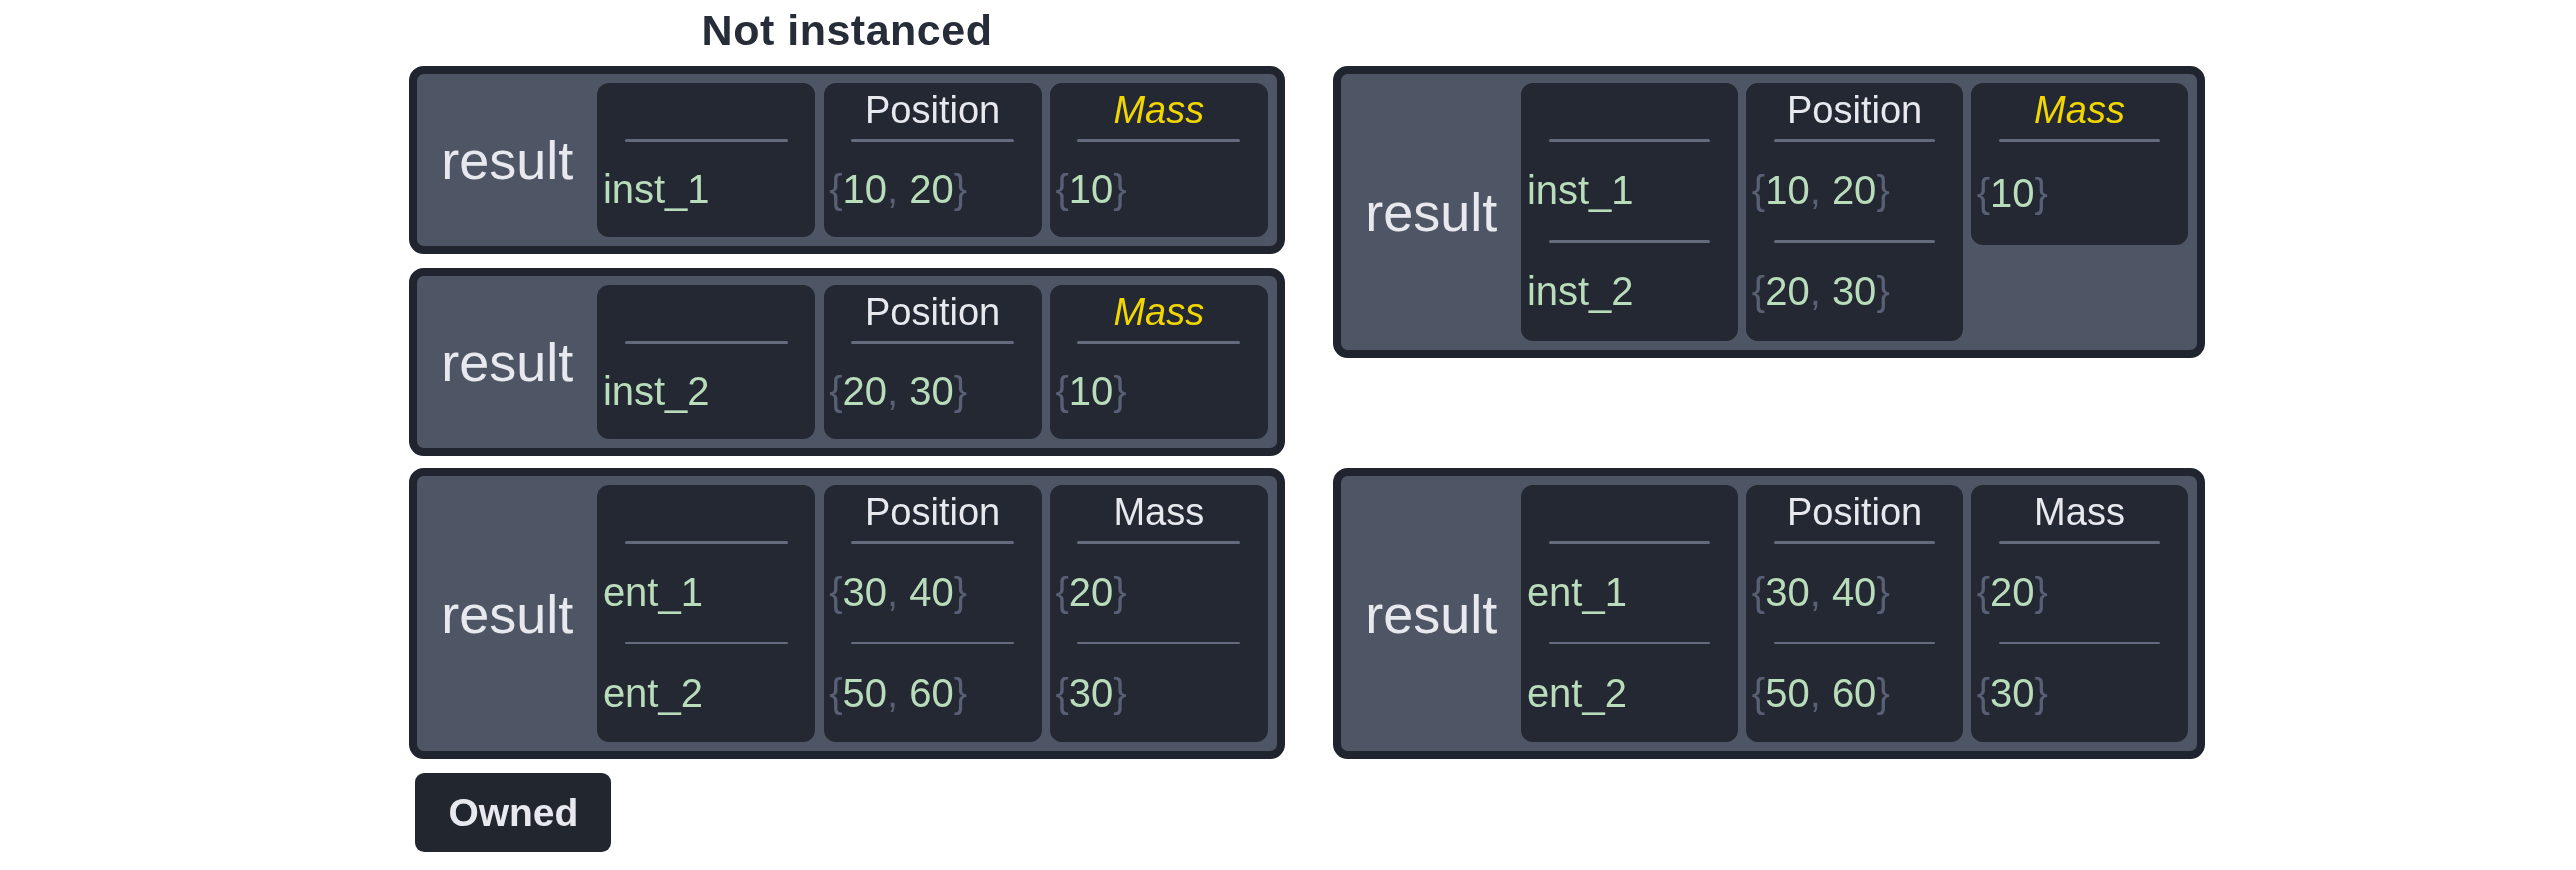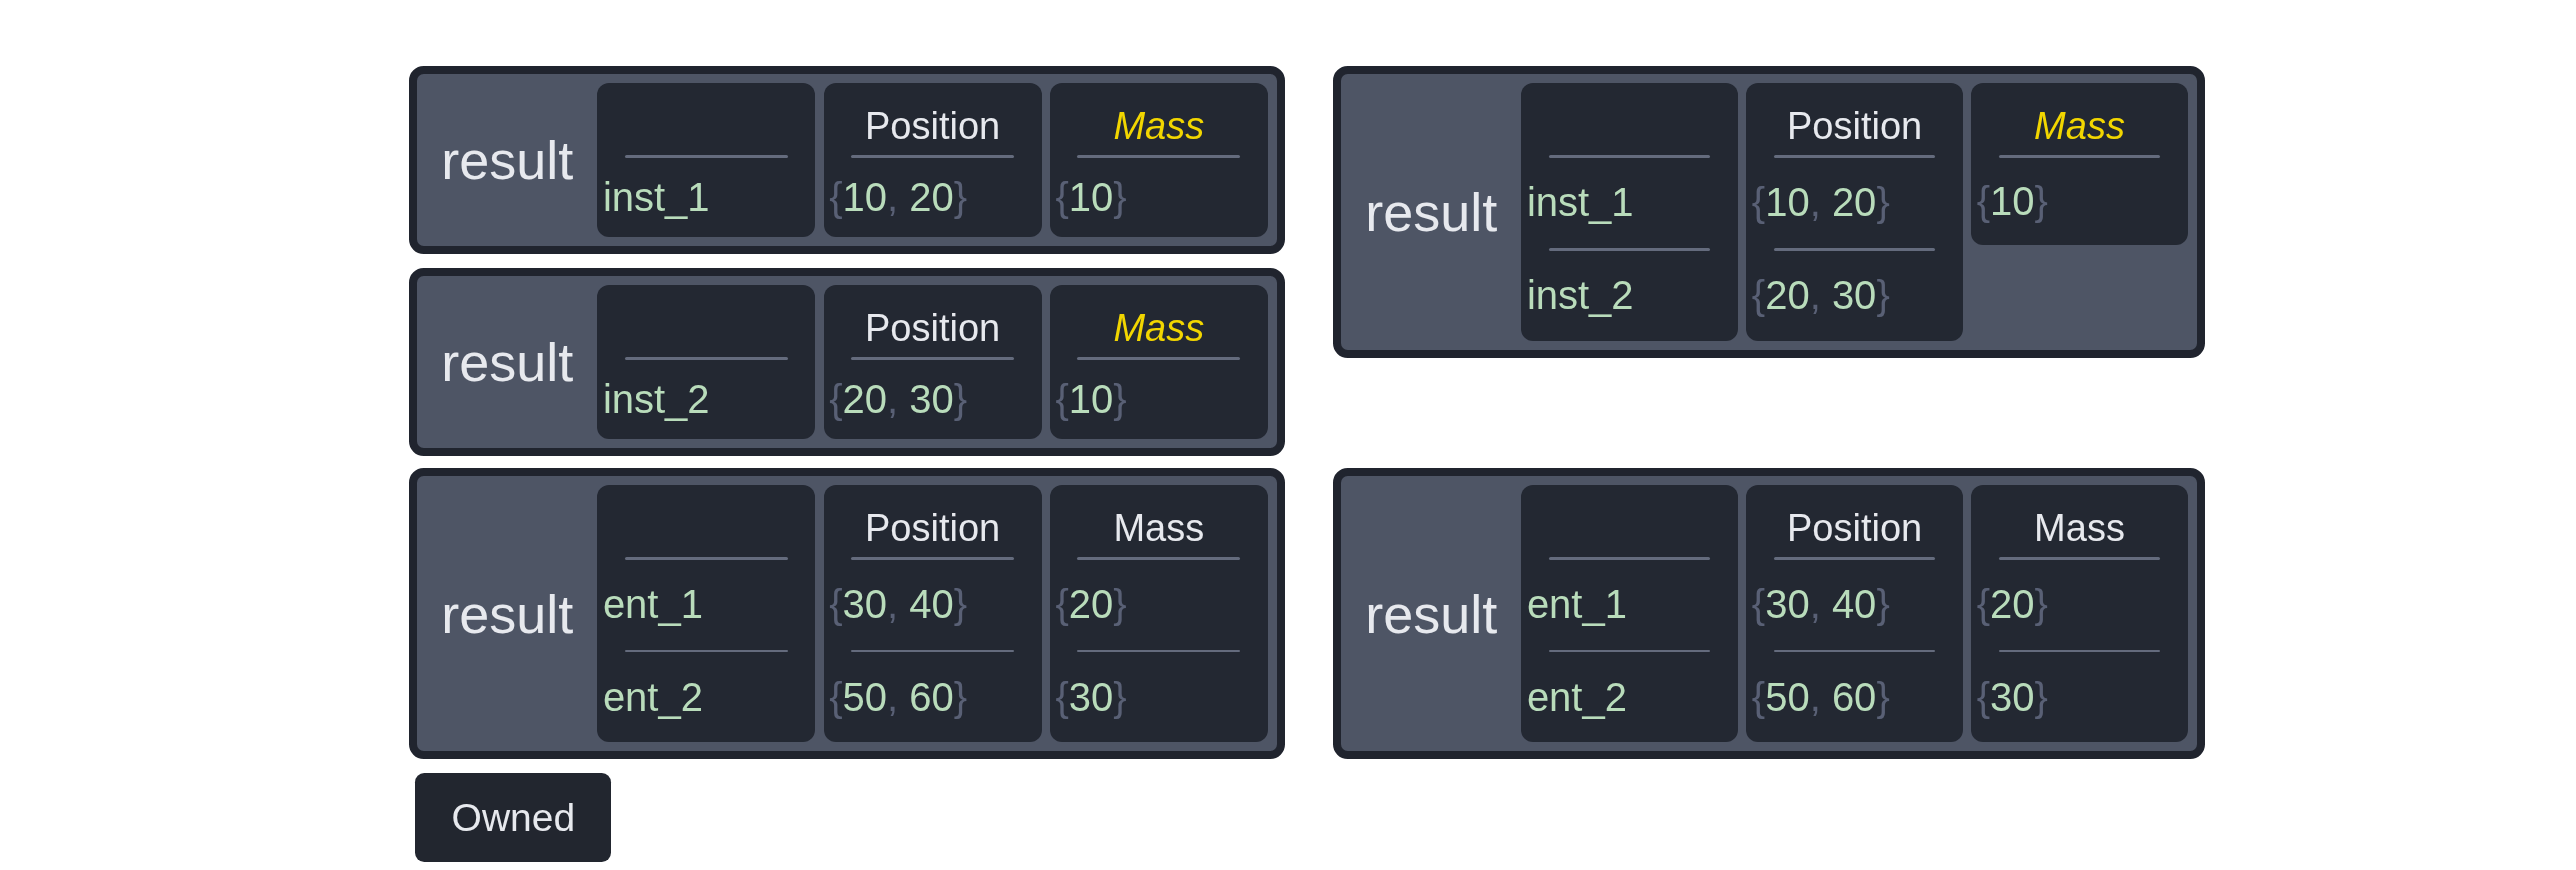--- a/index.html
+++ b/index.html
@@ -56,21 +56,21 @@
   .cell{
     flex:1;
     background:var(--cell-dark);
     border-radius:12px;
     display:flex;flex-direction:column;
     padding:0 5.5px;
     min-width:0;
   }
   .cell.short{align-self:flex-start;height:162px;}
   .cell-header{
-    height:72px;flex:none;
+    height:56px;flex:none;
     display:flex;align-items:flex-end;justify-content:center;
     padding-bottom:7.3px;
     font-size:38px;color:var(--text-light);
   }
   .cell-header.shared{
     color:var(--accent-yellow);
     font-style:italic;
   }
   .cell-divider{
     flex:none;height:2.8px;border-radius:1.8px;
@@ -82,33 +82,35 @@
     display:flex;align-items:center;justify-content:flex-start;
     font-size:40px;color:var(--value-green);
     white-space:pre;
   }
   .cell-value .br{color:var(--brace-gray);}
   .legend{
     position:absolute;left:6.4px;top:773px;
     display:flex;gap:12px;
   }
   .legend-box{
-    width:196px;height:89px;
+    width:196px;height:79px;
     background:var(--legend-bg);
     border-radius:9.2px;
     display:flex;align-items:center;justify-content:center;
     font-size:39px;
+    font-weight:bold;
   }
   .legend-box.owned span{color:var(--text-light);}
   .legend-box.shared span{color:var(--accent-yellow);font-style:italic;}
 </style>
 </head>
 <body>
 
 <div class="section" id="sec-0">
+  <div class="sec-title">Not instanced</div>
   <div class="tables">
       <div class="table rows-1 pos-s0-t0">
         <div class="row-label">result</div>
         <div class="cells">
           <div class="cell">
             <div class="cell-header"></div>
             <div class="cell-divider"></div>
             <div class="cell-value"><span class="nm">inst_1</span></div>
           </div>
           <div class="cell">

